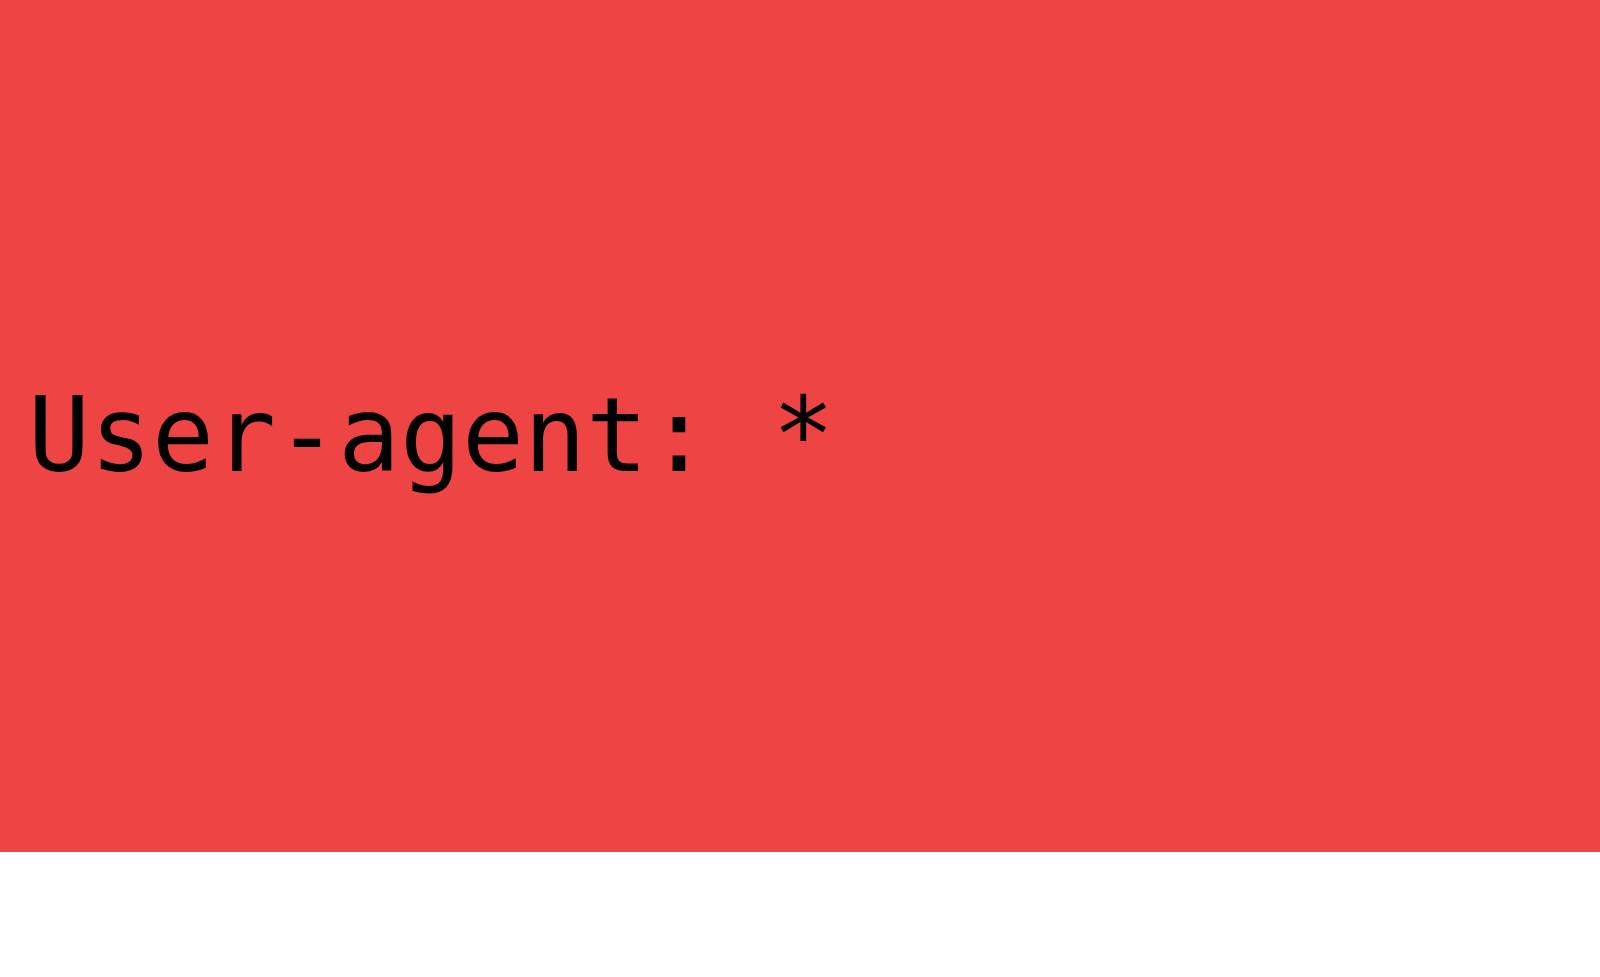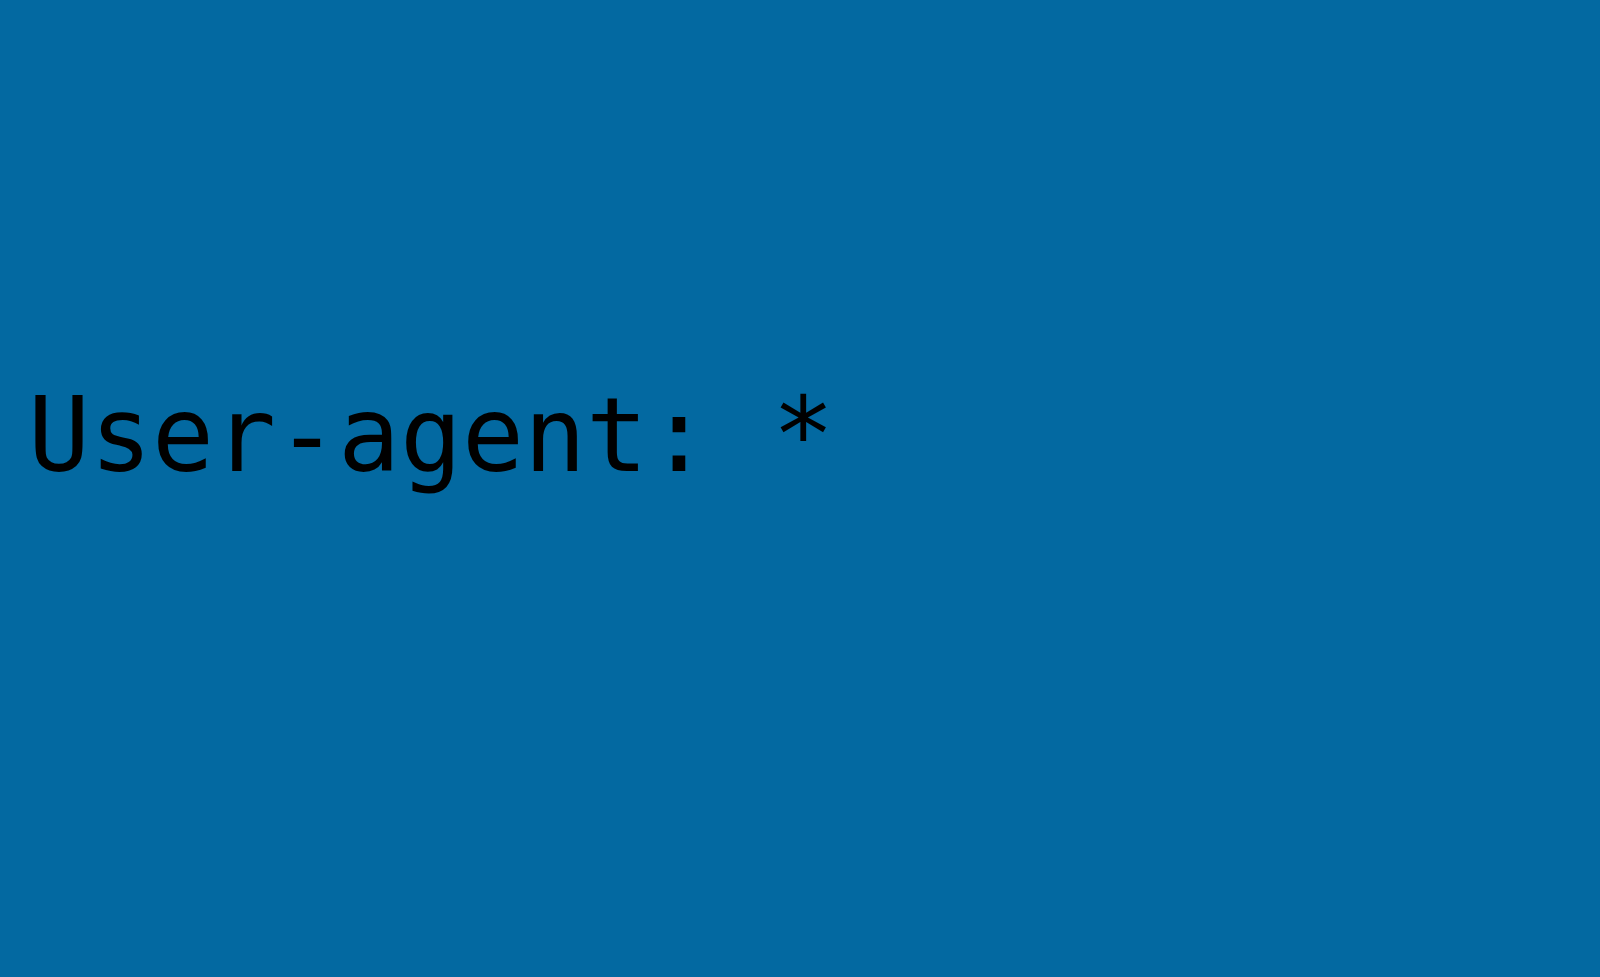--- a/index.html
+++ b/index.html
@@ -5,22 +5,22 @@
 <style>
   html, body {
     margin: 0;
     padding: 0;
     background: #ffffff;
   }
 
   .page {
     position: relative;
     width: 1600px;
-    height: 977px;
-    background: #0369a1;
+    height: 852px;
+    background: #ef4444;
     overflow: hidden;
     box-sizing: border-box;
   }
 
   .robots-block {
     position: absolute;
     left: 28px;
     top: 0px;
     width: 1552px;
     font-family: "DejaVu Sans Mono", "Liberation Mono", monospace;

